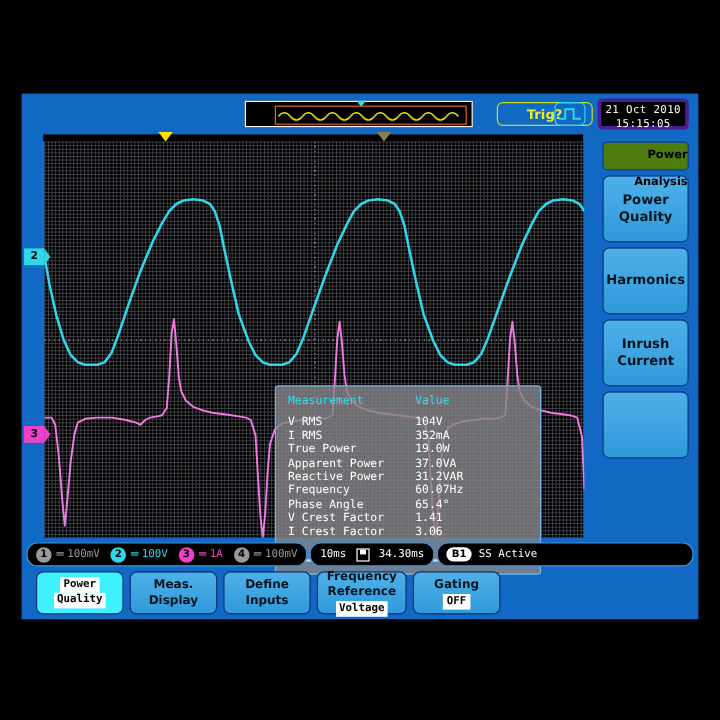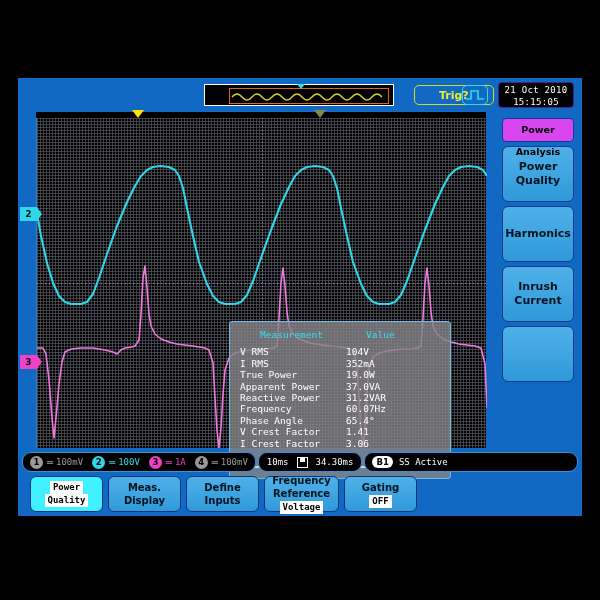--- a/index.html
+++ b/index.html
@@ -37,21 +37,21 @@
     border:1px solid #c8e020; border-radius:5px;
     color:#ecec30; font-size:11px; font-weight:bold; line-height:17px;
     font-family:"DejaVu Sans", sans-serif;
   }
   .trig-icon {
     position:absolute; left:444px; top:7px; width:26px; height:20px;
     border:1px solid #33d8e8; border-radius:5px;
   }
   .datetime {
     position:absolute; left:480px; top:4px; width:76px; height:26px;
-    background:#000; border:1px solid #4c1d95; border-radius:4px;
+    background:#000; border:3px solid #4c1d95; border-radius:4px;
     color:#fff; font-size:9px; line-height:12px; text-align:center; padding-top:1px;
     letter-spacing:0.3px;
   }
   
   .plot-wrap {
     position:absolute; left:18px; top:40px; width:450px; height:330px;
     background:#000; border-left:1px solid #2f7fd0;
   }
   .ruler-top {
     position:absolute; left:18px; top:34px; width:450px; height:6px;
@@ -96,33 +96,33 @@
   .ch-marker.c2::after { border-left:5px solid #2fd8e8; }
   .ch-marker.c3::after { border-left:5px solid #f040c8; }
   
   .meas-panel {
     position:absolute; left:192px; top:203px; width:222px; height:158px;
     background:rgba(132,132,136,0.82);
     border:1px solid #6fb8e8; border-radius:3px;
     padding:7px 10px 0 10px;
     font-size:9.5px; color:#ffffff; line-height:11.4px;
   }
-  .meas-head { color:#33dff0; margin-bottom:6px;margin-left:20px; }
+  .meas-head { color:#33dff0; margin-bottom:6px; }
   .meas-row, .meas-head { display:flex; }
   .meas-row .k, .meas-head .k { width:106px; }
   .meas-rule {
     position:absolute; left:10px; bottom:10px; width:202px; height:2px;
     background:#b8dce8;
   }
   
   .side { position:absolute; left:484px; top:40px; width:72px; height:330px; }
   .side-head {
-    width:100%; height:24px; background:#d946ef; border:1px solid #123a8a;
+    width:100%; height:24px; background:#4d7c0f; border:1px solid #123a8a;
     border-radius:4px; color:#000; font-size:9.5px; font-weight:bold;
-    text-align:center; line-height:22px; font-family:"DejaVu Sans", sans-serif;
+    text-align:right; line-height:22px; font-family:"DejaVu Sans", sans-serif;
   }
   .side-btn {
     width:100%; height:56px; margin-top:4px;
     background:linear-gradient(#4fb0e8,#2f9ada);
     border:1px solid #123a8a; border-radius:6px;
     color:#00131f; font-size:11px; font-weight:bold;
     display:flex; align-items:center; justify-content:center; text-align:center;
     font-family:"DejaVu Sans", sans-serif; line-height:14px;
   }
   

